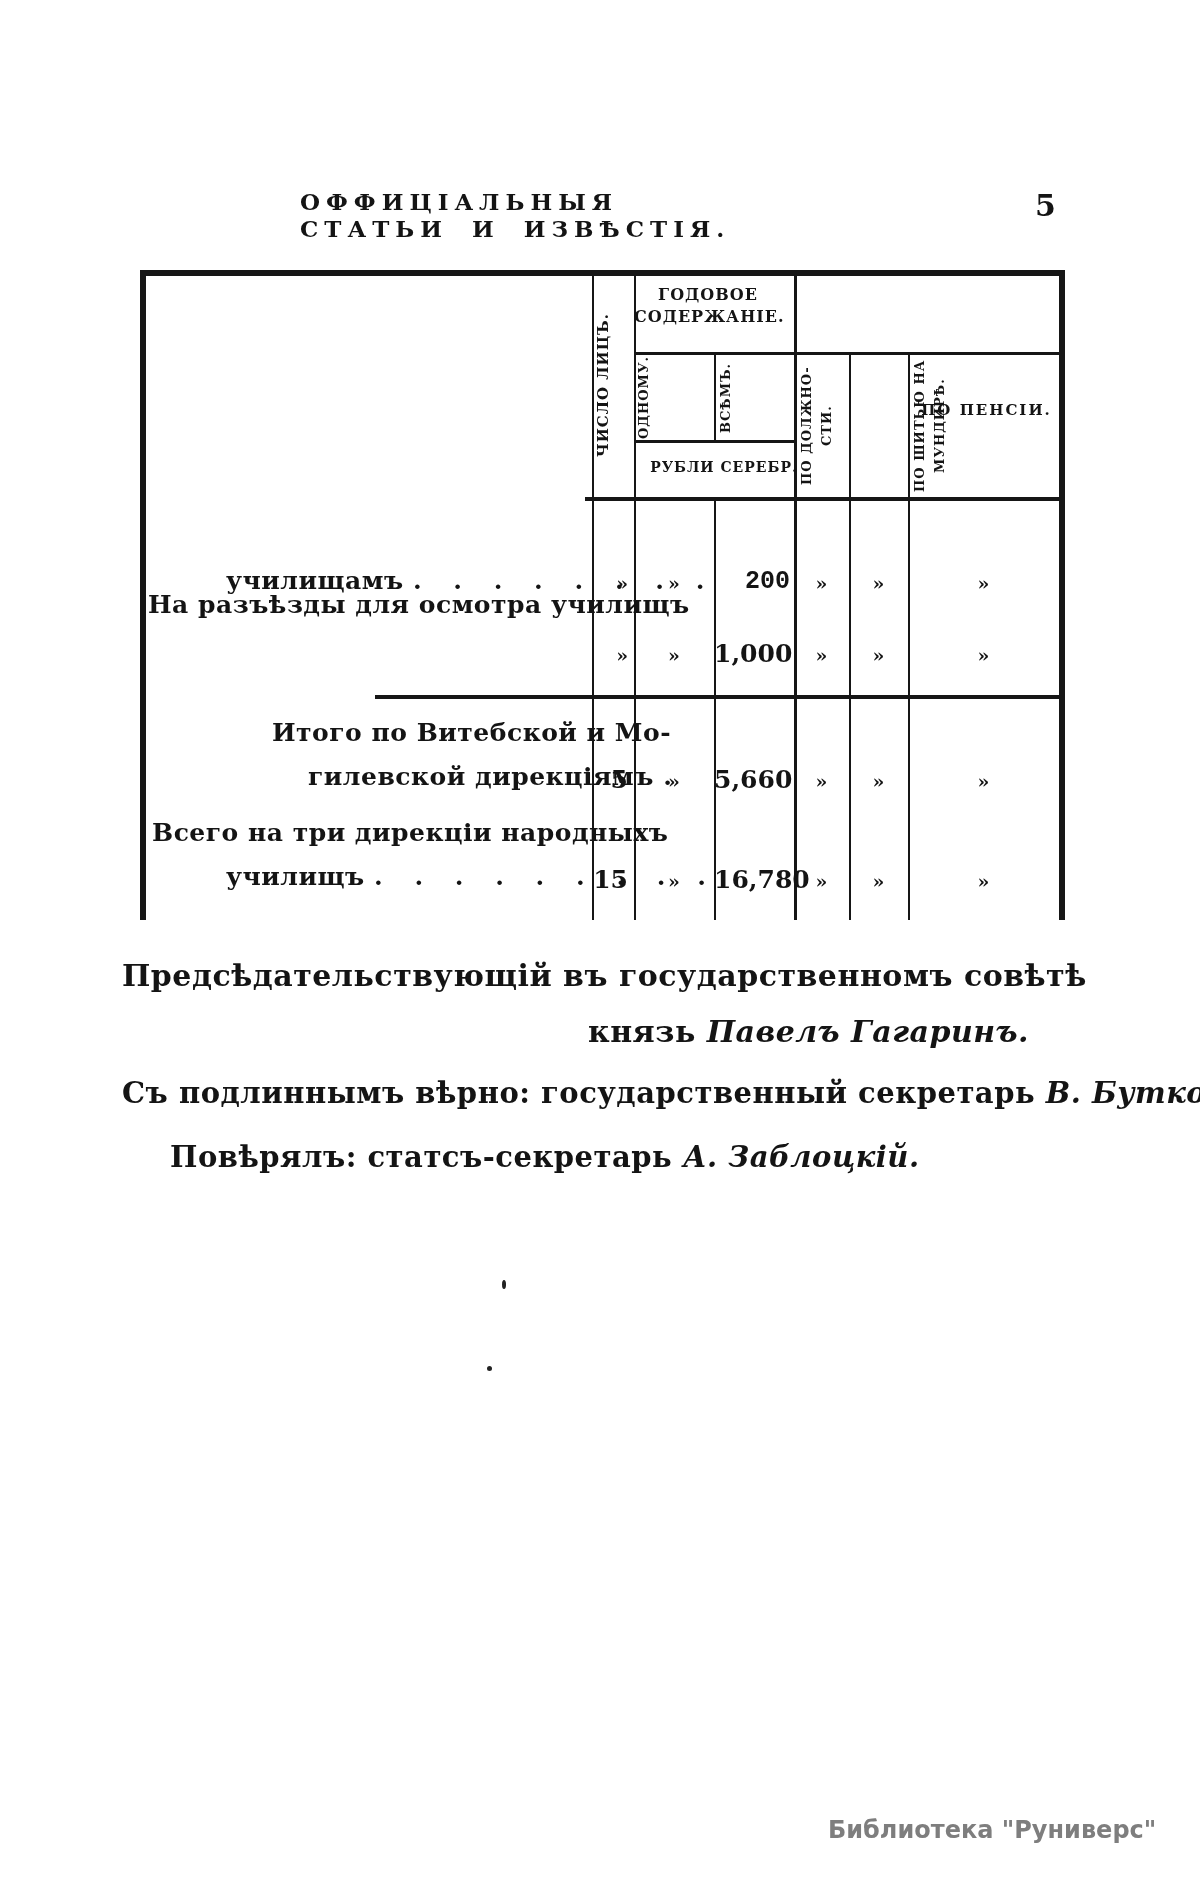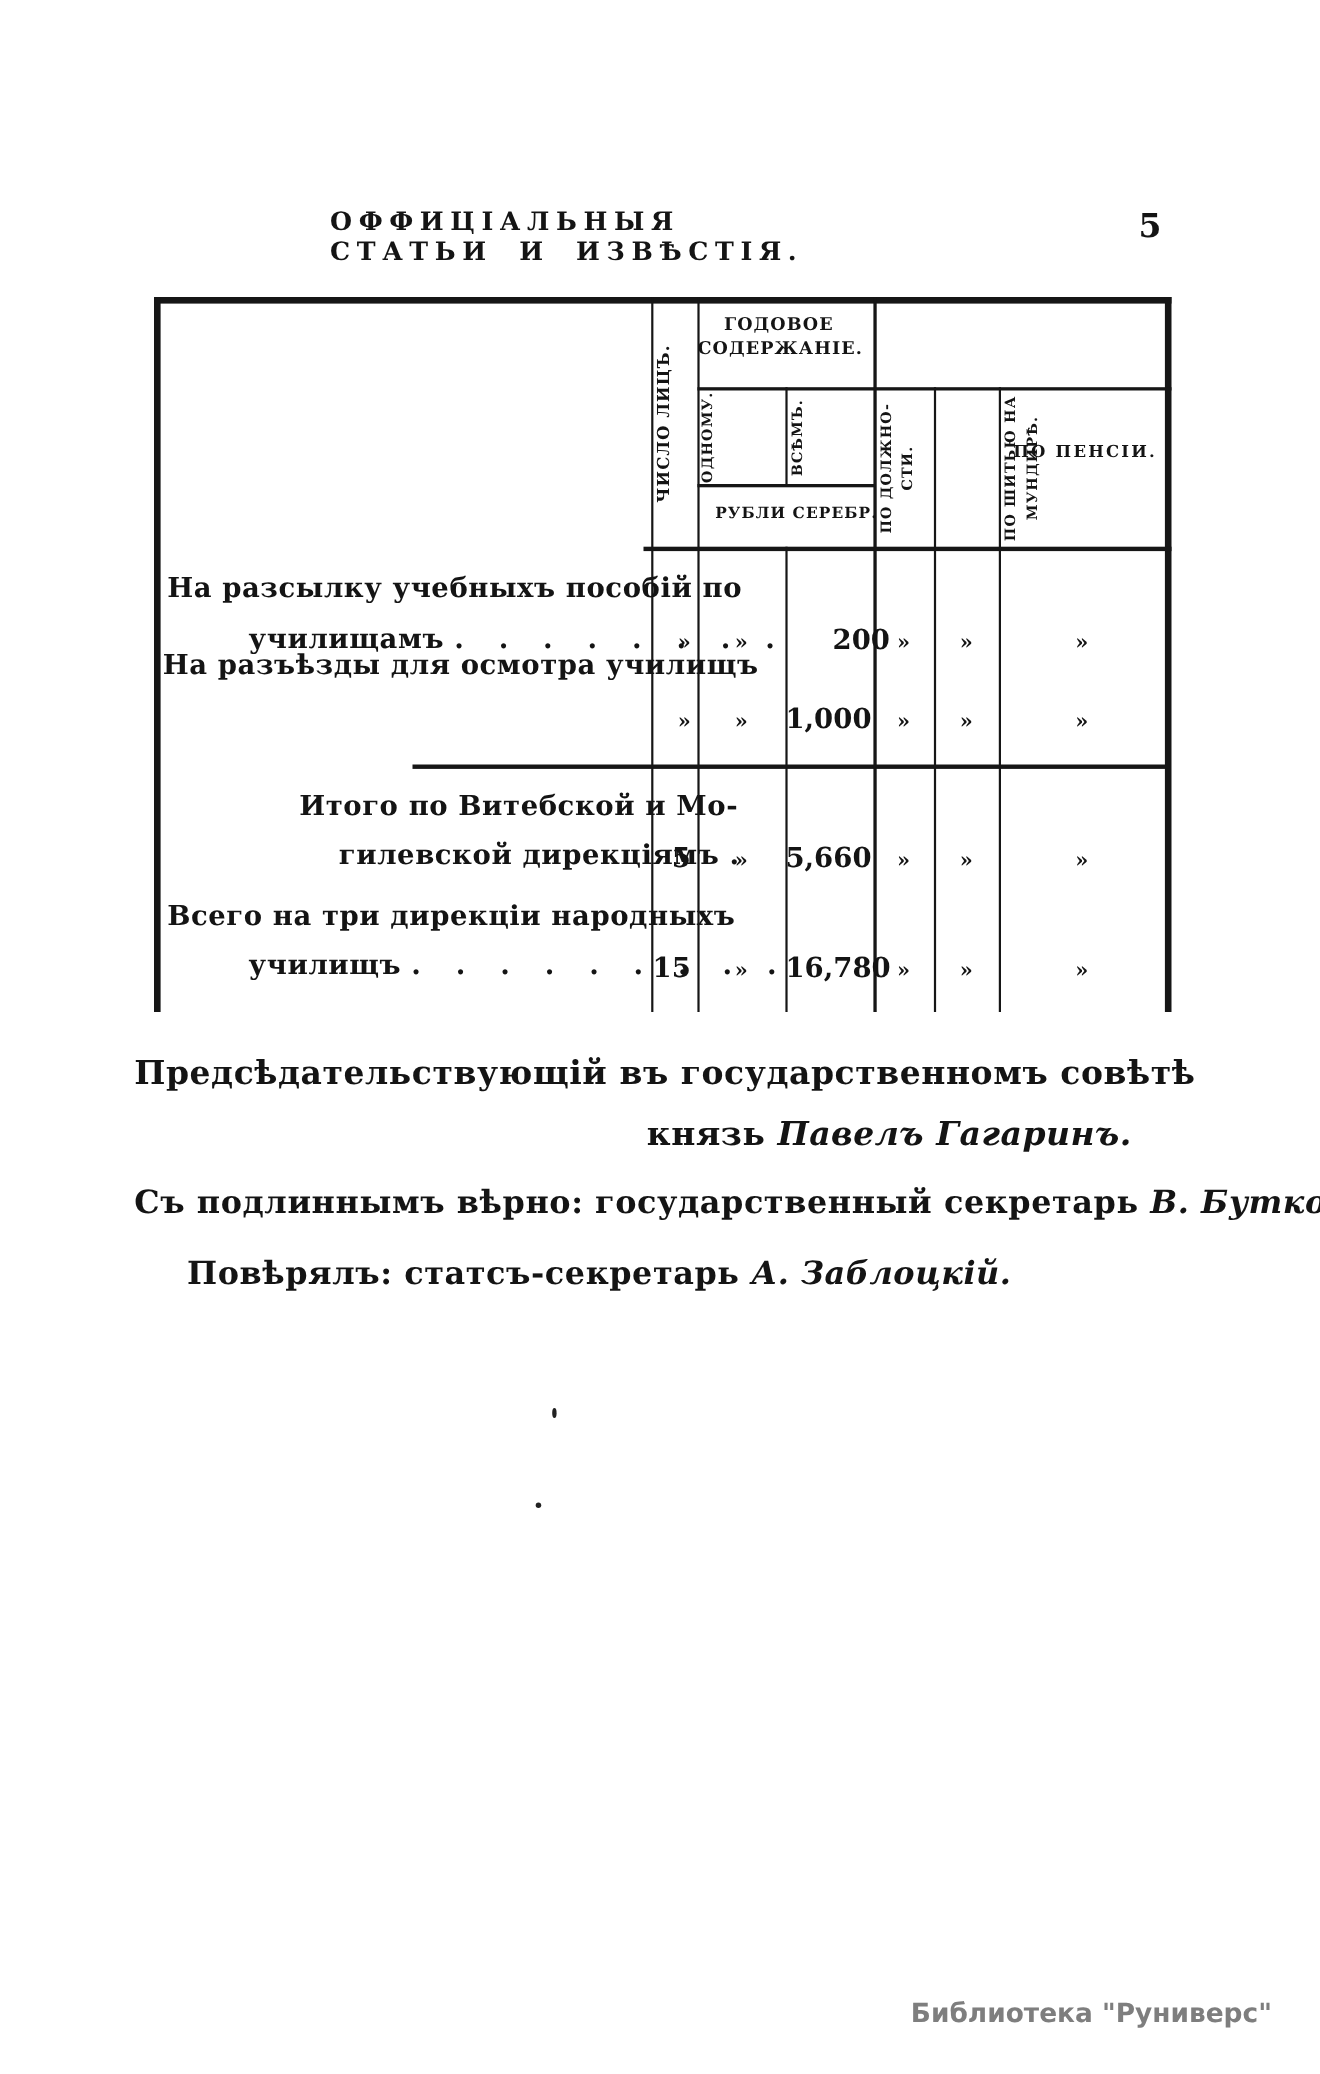--- a/index.html
+++ b/index.html
@@ -119,31 +119,28 @@
 
   <div class="hcell" style="left:494px;top:188px;width:180px;font-size:14px;letter-spacing:1px;">РУБЛИ СЕРЕБР.</div>
 
   <div class="vtext" style="left:657px;top:88px;width:52px;height:136px;font-size:13px;">ПО ДОЛЖНО-
 СТИ.</div>
   <div class="vtext" style="left:770px;top:88px;width:56px;height:136px;font-size:13px;">ПО ШИТЬЮ НА
 МУНДИРѢ.</div>
 
   <div class="hcell" style="left:768px;top:130px;width:157px;font-size:15px;letter-spacing:2px;">ПО ПЕНСІИ.</div>
 
-  <div class="rowlabel" style="left:12px;top:250px;">
-    <span>На разсылку учебныхъ пособій по</span>
-  </div>
   <div class="rowlabel" style="left:86px;top:296px;">
     <span>училищамъ</span>
     <span class="dots">.  .  .  .  .  .  .  .</span>
   </div>
 
   <div class="val right" style="left:452px;top:296px;width:36px;"><span class="ditto">»</span></div>
   <div class="val center" style="left:494px;top:296px;width:80px;"><span class="ditto">»</span></div>
-  <div class="val right" style="left:593px;top:296px;width:76px;">200</div>
+  <div class="val right" style="left:574px;top:296px;width:76px;font-family:Liberation Mono, monospace;">200</div>
   <div class="val center" style="left:654px;top:296px;width:55px;"><span class="ditto">»</span></div>
   <div class="val center" style="left:709px;top:296px;width:59px;"><span class="ditto">»</span></div>
   <div class="val center" style="left:768px;top:296px;width:151px;"><span class="ditto">»</span></div>
 
   <div class="rowlabel" style="left:8px;top:320px;">
     <span>На разъѣзды для осмотра училищъ</span>
   </div>
 
   <div class="val right" style="left:452px;top:368px;width:36px;"><span class="ditto">»</span></div>
   <div class="val center" style="left:494px;top:368px;width:80px;"><span class="ditto">»</span></div>

